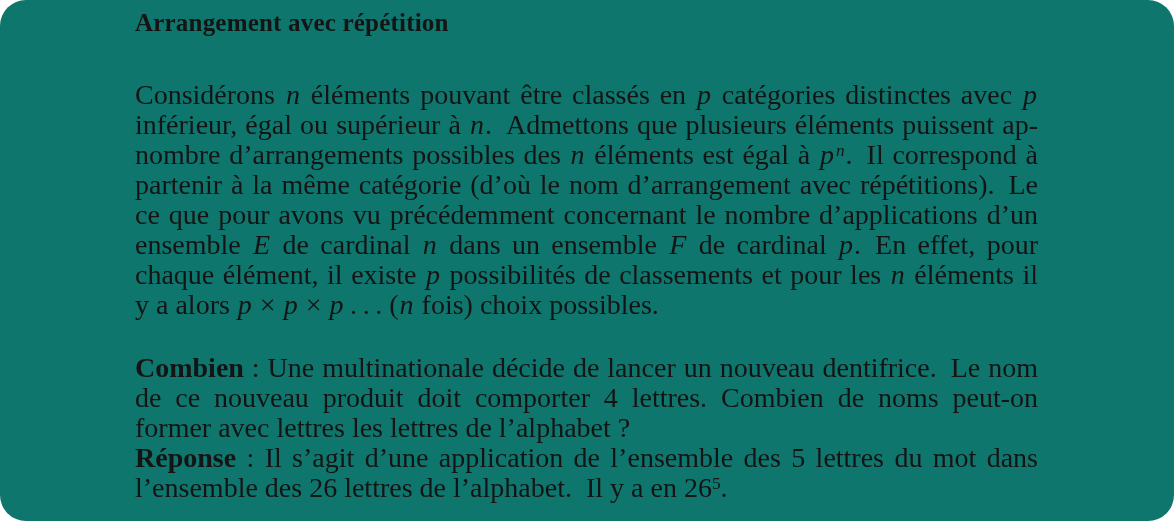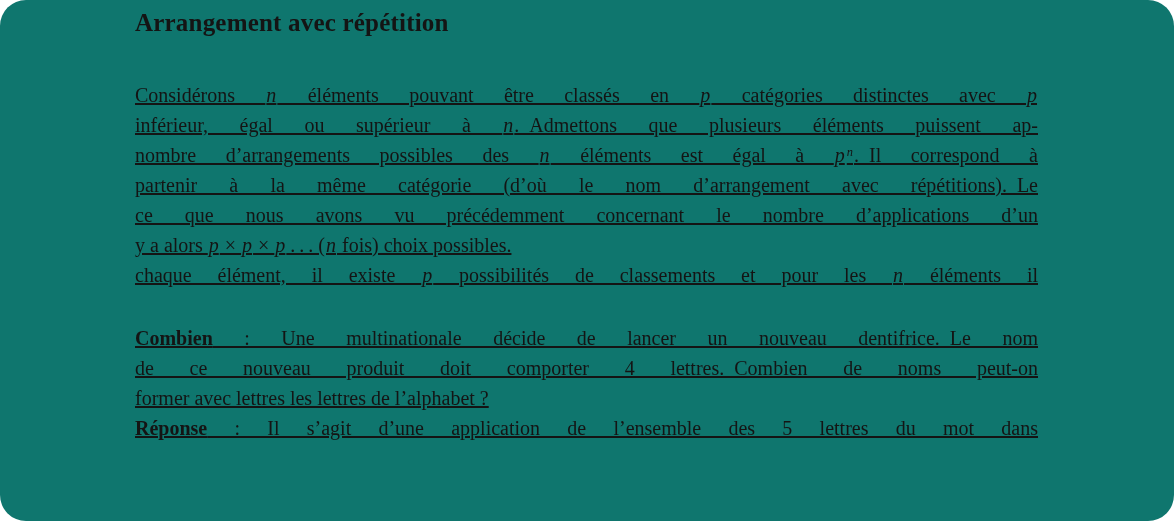--- a/index.html
+++ b/index.html
@@ -31,27 +31,26 @@
     margin: 0;
     letter-spacing: 0.2px;
   }
   .para {
     margin: 0;
   }
   .para-intro    { margin-top: 42px; }
   .para-exercice { margin-top: 33px; }
   .para-reponse  { margin-top: 0; }
   .line {
-    font-size: 20px;
+    font-size: 28px;
     line-height: 30px;
     height: 30px;
     text-align: justify;
     text-align-last: justify;
     white-space: normal;
-    text-decoration: underline;
   }
   .line.last {
     text-align: left;
     text-align-last: left;
   }
   .mi {
     font-style: italic;
     padding: 0 1px;
   }
   .bf {
@@ -69,27 +68,29 @@
 
 <div class="page">
   <div class="content">
     <h1 class="title">Arrangement avec répétition</h1>
     <div>
         <div class="para para-intro">
           <div class="line">Considérons <span class="mi">n</span> éléments pouvant être classés en <span class="mi">p</span> catégories distinctes avec <span class="mi">p</span></div>
           <div class="line">inférieur, égal ou supérieur à <span class="mi">n</span>. Admettons que plusieurs éléments puissent ap-</div>
           <div class="line">nombre d’arrangements possibles des <span class="mi">n</span> éléments est égal à <span class="mi">p</span><sup class="sup mi">n</sup>. Il correspond à</div>
           <div class="line">partenir à la même catégorie (d’où le nom d’arrangement avec répétitions). Le</div>
-          <div class="line">ce que nous avons vu précédemment concernant le nombre d’applications d’un</div>
+          <div class="line">ce que pour avons vu précédemment concernant le nombre d’applications d’un</div>
+          <div class="line">ensemble <span class="mi">E</span> de cardinal <span class="mi">n</span> dans un ensemble <span class="mi">F</span> de cardinal <span class="mi">p</span>. En effet, pour</div>
+          <div class="line">chaque élément, il existe <span class="mi">p</span> possibilités de classements et pour les <span class="mi">n</span> éléments il</div>
           <div class="line last">y a alors <span class="mi">p</span> × <span class="mi">p</span> × <span class="mi">p</span> . . .  (<span class="mi">n</span> fois) choix possibles.</div>
-          <div class="line">chaque élément, il existe <span class="mi">p</span> possibilités de classements et pour les <span class="mi">n</span> éléments il</div>
         </div>
         <div class="para para-exercice">
           <div class="line"><span class="bf">Combien</span> : Une multinationale décide de lancer un nouveau dentifrice. Le nom</div>
           <div class="line">de ce nouveau produit doit comporter 4 lettres. Combien de noms peut-on</div>
           <div class="line last">former avec lettres les lettres de l’alphabet ?</div>
         </div>
         <div class="para para-reponse">
           <div class="line"><span class="bf">Réponse</span> : Il s’agit d’une application de l’ensemble des 5 lettres du mot dans</div>
+          <div class="line last">l’ensemble des 26 lettres de l’alphabet. Il y a en 26<sup class="sup">5</sup>.</div>
         </div>
       </div>
   </div>
 </div>
 
 </body></html>

